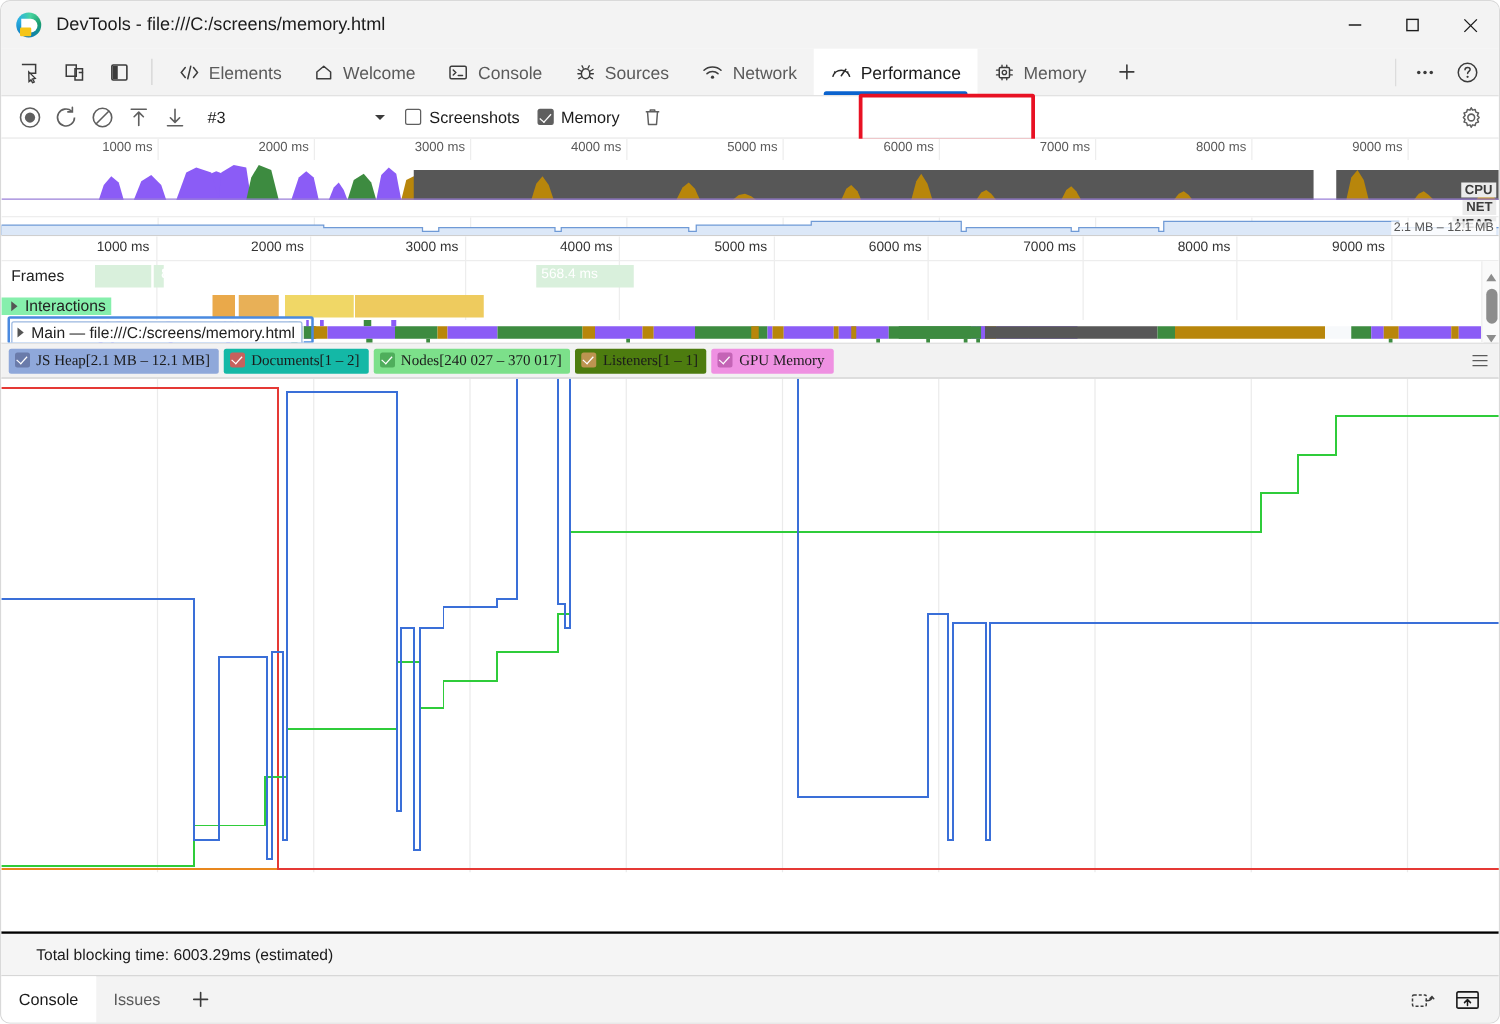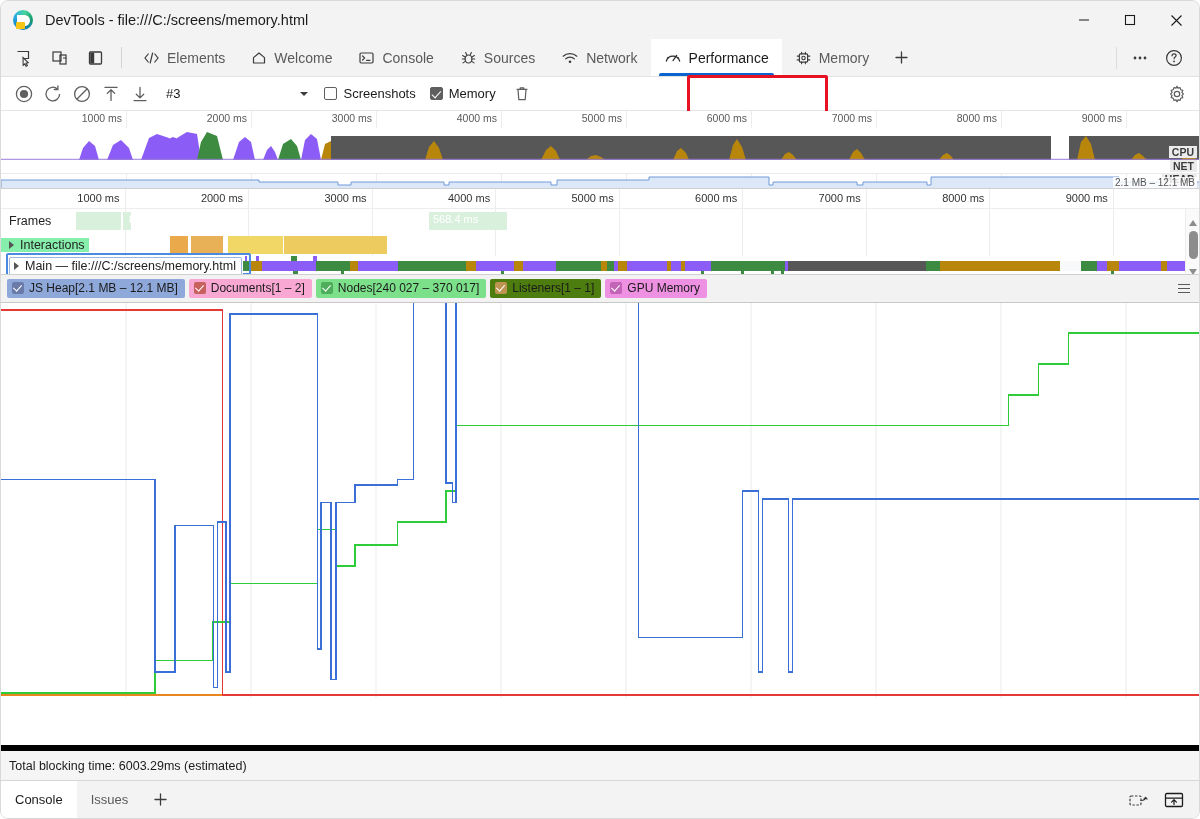--- a/index.html
+++ b/index.html
@@ -94,38 +94,38 @@
                box-shadow:0 0 0 1px #fff; }
   .sel-outline { position:absolute; border:2px solid #4a8ae0; border-radius:2px; }
   .vscroll { position:absolute; right:0; top:20px; bottom:0; width:14px; background:#fafafa;
              border-left:1px solid #ededed; }
   .vs-arrow { position:absolute; left:2px; width:10px; height:8px; }
   .vs-thumb { position:absolute; left:2.5px; top:22px; width:9px; height:28px; background:#8d8d8d;
               border-radius:5px; }
 
   
   .legend { flex: 0 0 28px; background:#f2f2f2; display:flex; align-items:center; gap:4px;
-            padding:0 6px; border-bottom:1px solid #c8c8c8; position:relative; }
+            padding:0 6px; border-bottom:1px solid #c8c8c8; position:relative;font-family:Liberation Serif, serif; }
   .lg { display:flex; align-items:center; gap:5px; font-size:12px; color:#1b1b1b;
         padding:2px 7px 3px 5px; border-radius:2px; white-space:nowrap; }
   .lgbox { width:12px; height:12px; border-radius:2px; background:#6a7baa; position:relative;
            display:inline-block; }
   .lgbox::after { content:""; position:absolute; left:3px; top:1px; width:4px; height:7px;
                   border:solid #fff; border-width:0 1.7px 1.7px 0; transform:rotate(42deg); }
   .lg-menu { margin-left:auto; width:18px; height:18px; display:flex; flex-direction:column;
              justify-content:center; gap:2.5px; align-items:center; }
   .lg-menu i { display:block; width:12px; height:1.6px; background:#5a5a5a; }
 
   
   .chartwrap { flex: 1 1 auto; position:relative; background:#fff; overflow:hidden; }
   .chartwrap svg { display:block; }
 
   
-  .status { flex:0 0 35px; background:#f5f5f5; border-top:6px solid #000000;
-            display:flex; align-items:center; padding-left:8px; font-size:12.5px; color:#1b1b1b; }
+  .status { flex:0 0 35px; background:#f5f5f5; border-top:2px solid #000000;
+            display:flex; align-items:center; padding-left:28px; font-size:12.5px; color:#1b1b1b; }
   .drawer { flex:0 0 38px; background:#f3f3f3; border-top:1px solid #d7d7d7;
             display:flex; align-items:stretch; }
   .dtab { display:flex; align-items:center; padding:0 14px; font-size:13px; color:#5a5a5a; }
   .dtab.active { background:#ffffff; color:#1b1b1b; }
   .dplus { display:flex; align-items:center; padding:0 10px; color:#3b3b3b; }
   .dright { margin-left:auto; display:flex; align-items:center; padding-right:10px; gap:6px; }
   .dico { width:30px; height:26px; display:flex; align-items:center; justify-content:center; color:#3b3b3b;}
 </style>
 </head>
 <body>
@@ -586,21 +586,21 @@
           </svg>
       </div>
     </div>
   </div>
 
   <div class="legend">
     <div class="lg" style="background:#8fa8da;">
       <span class="lgbox" style="background:#6a7baa;"></span>
       <span>JS Heap[2.1 MB – 12.1 MB]</span>
     </div>
-    <div class="lg" style="background:#f9a8d4;">
+    <div class="lg" style="background:#14b8a6;">
       <span class="lgbox" style="background:#c7615d;"></span>
       <span>Documents[1 – 2]</span>
     </div>
     <div class="lg" style="background:#7ce08a;">
       <span class="lgbox" style="background:#4fae5c;"></span>
       <span>Nodes[240 027 – 370 017]</span>
     </div>
     <div class="lg" style="background:#4d7c0f;">
       <span class="lgbox" style="background:#bd9450;"></span>
       <span>Listeners[1 – 1]</span>

